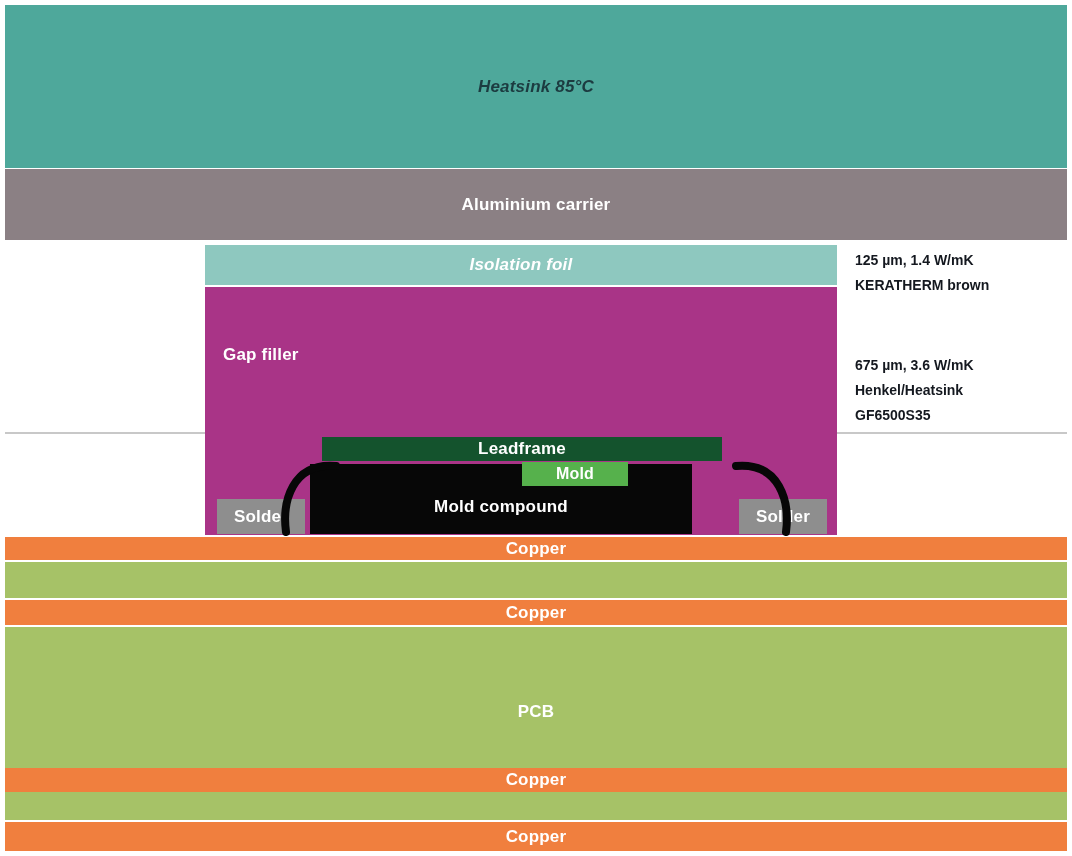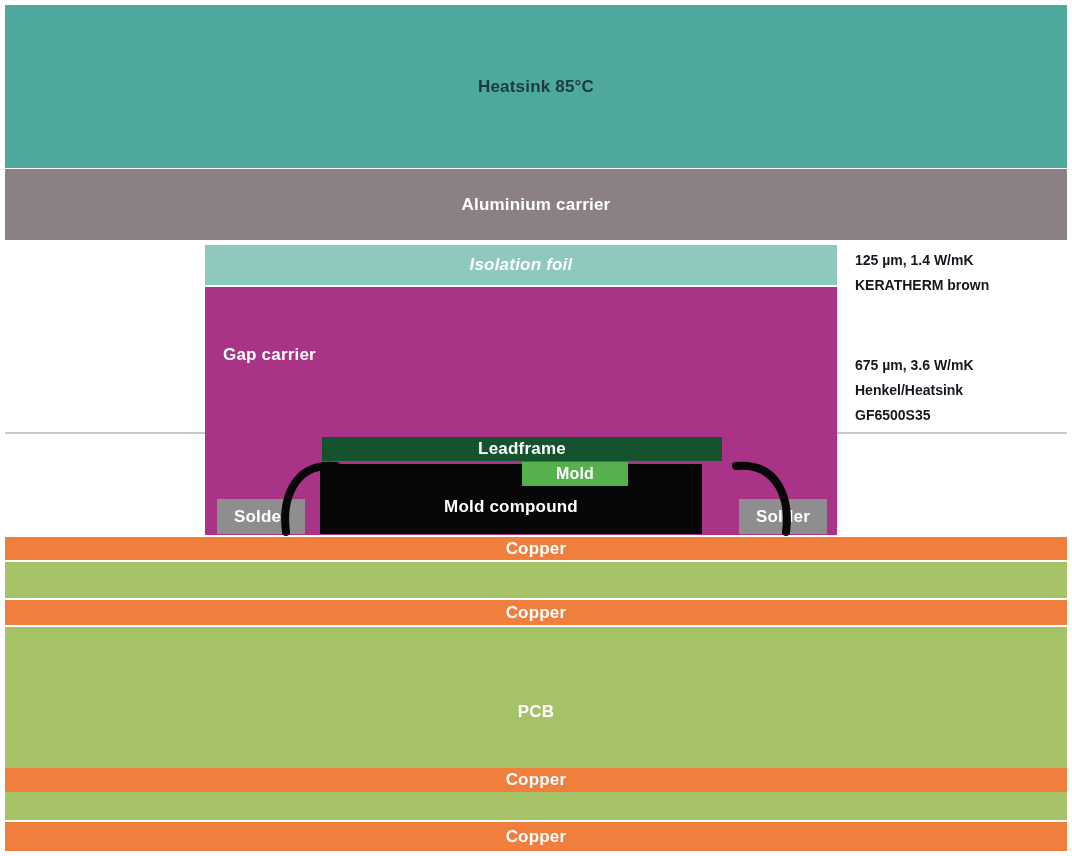--- a/index.html
+++ b/index.html
@@ -22,35 +22,35 @@
     justify-content: center;
   }
   .layer-label {
     color: #ffffff;
     font-size: 17px;
     font-weight: 700;
     letter-spacing: 0.2px;
     white-space: nowrap;
   }
   
-  .heatsink        { left: 5px;  top: 5px;   width: 1062px; height: 163px; }
+  .heatsink        { left: 5px;  top: 5px;   width: 1062px; height: 163px; font-style: italic; }
   .aluminium       { left: 5px;  top: 169px; width: 1062px; height: 71px; }
   .copper-1        { left: 5px;  top: 537px; width: 1062px; height: 23px; }
   .green-1         { left: 5px;  top: 562px; width: 1062px; height: 36px; }
   .copper-2        { left: 5px;  top: 600px; width: 1062px; height: 25px; }
   .pcb             { left: 5px;  top: 627px; width: 1062px; height: 169px; }
   .copper-3        { left: 5px;  top: 768px; width: 1062px; height: 24px; }
   .green-2         { left: 5px;  top: 794px; width: 1062px; height: 26px; }
   .copper-4        { left: 5px;  top: 822px; width: 1062px; height: 29px; }
   
   .isolation-foil  { left: 205px; top: 245px; width: 632px; height: 40px; }
   .gap-filler      { left: 205px; top: 287px; width: 632px; height: 248px; justify-content: flex-start; align-items: flex-start; }
   .gap-filler .layer-label { position: absolute; left: 18px; top: 58px; }
   .leadframe       { left: 322px; top: 437px; width: 400px; height: 24px; }
-  .mold            { left: 320px; top: 464px; width: 382px; height: 70px; padding-top: 16px; box-sizing: border-box; }
+  .mold            { left: 310px; top: 464px; width: 382px; height: 70px; padding-top: 16px; box-sizing: border-box; }
   .chip            { left: 522px; top: 462px; width: 106px; height: 24px; z-index: 3; }
   .chip .layer-label { font-size: 16px; }
   .solder-left     { left: 217px; top: 499px; width: 88px;  height: 35px; }
   .solder-right    { left: 739px; top: 499px; width: 88px;  height: 35px; }
   
   .divider {
     position: absolute;
     height: 2px;
     background: #c8c8c8;
   }
@@ -86,21 +86,21 @@
 
   <div class="layer aluminium" style="background-color: rgb(139, 128, 132);">
     <span class="layer-label">Aluminium carrier</span>
   </div>
 
   <div class="layer isolation-foil" style="background-color: rgb(142, 200, 191); font-style: italic;">
     <span class="layer-label">Isolation foil</span>
   </div>
 
   <div class="layer gap-filler" style="background-color: rgb(169, 52, 135);">
-    <span class="layer-label">Gap carrier</span>
+    <span class="layer-label">Gap filler</span>
   </div>
 
   <div class="divider divider-left"></div>
   <div class="divider divider-right"></div>
 
   <div class="layer leadframe" style="background-color: #14532d;">
     <span class="layer-label">Leadframe</span>
   </div>
 
   <div class="layer mold" style="background-color: rgb(7, 7, 7);">

